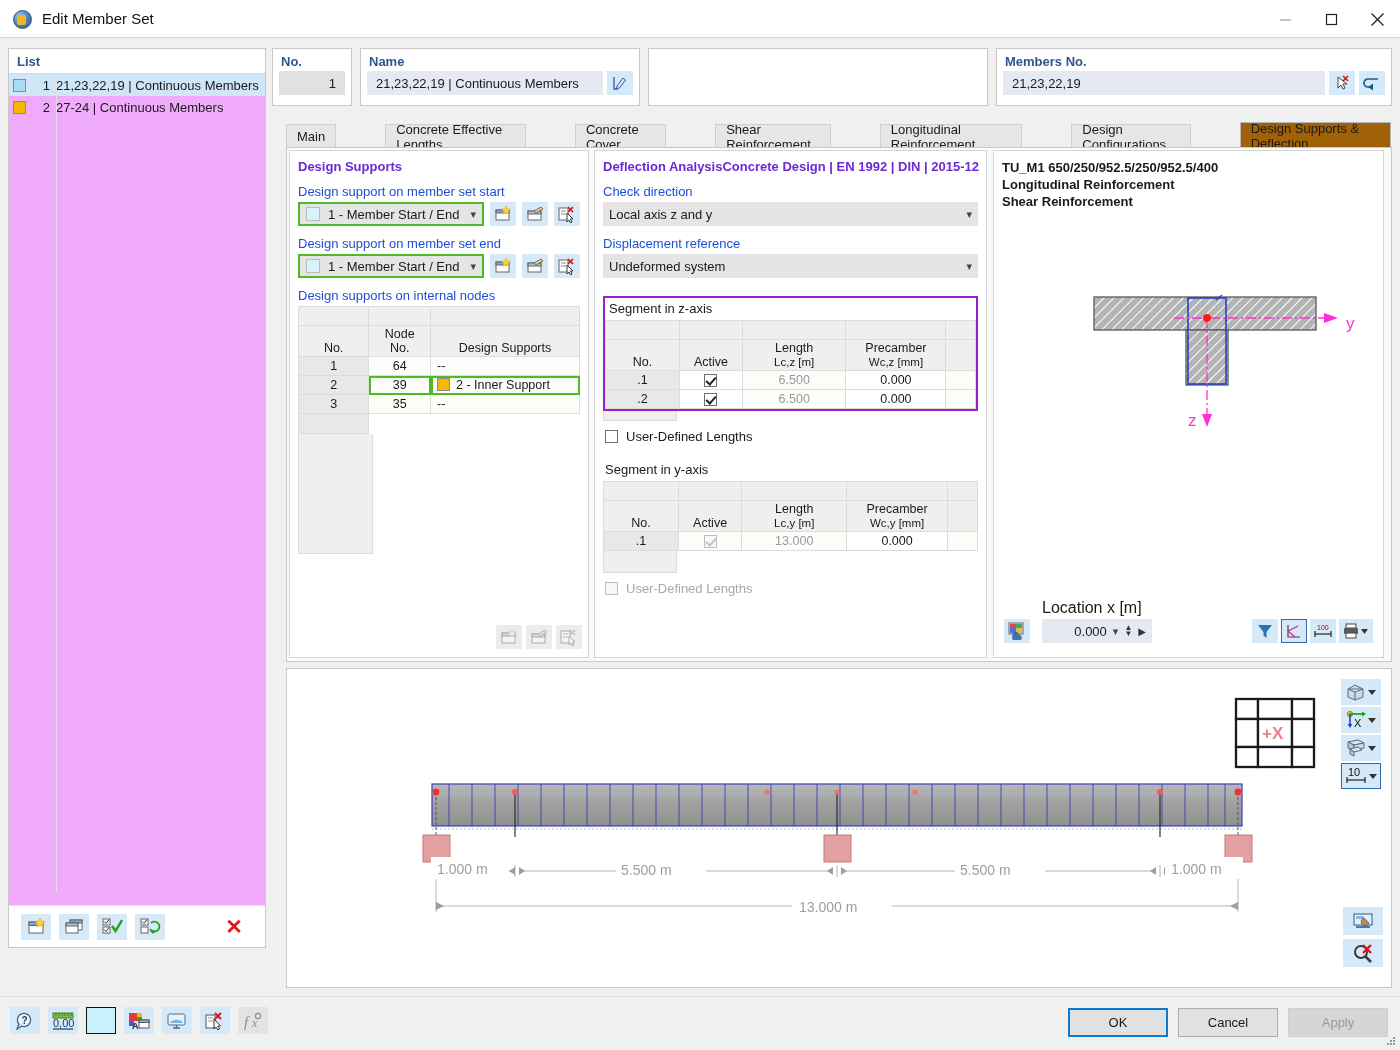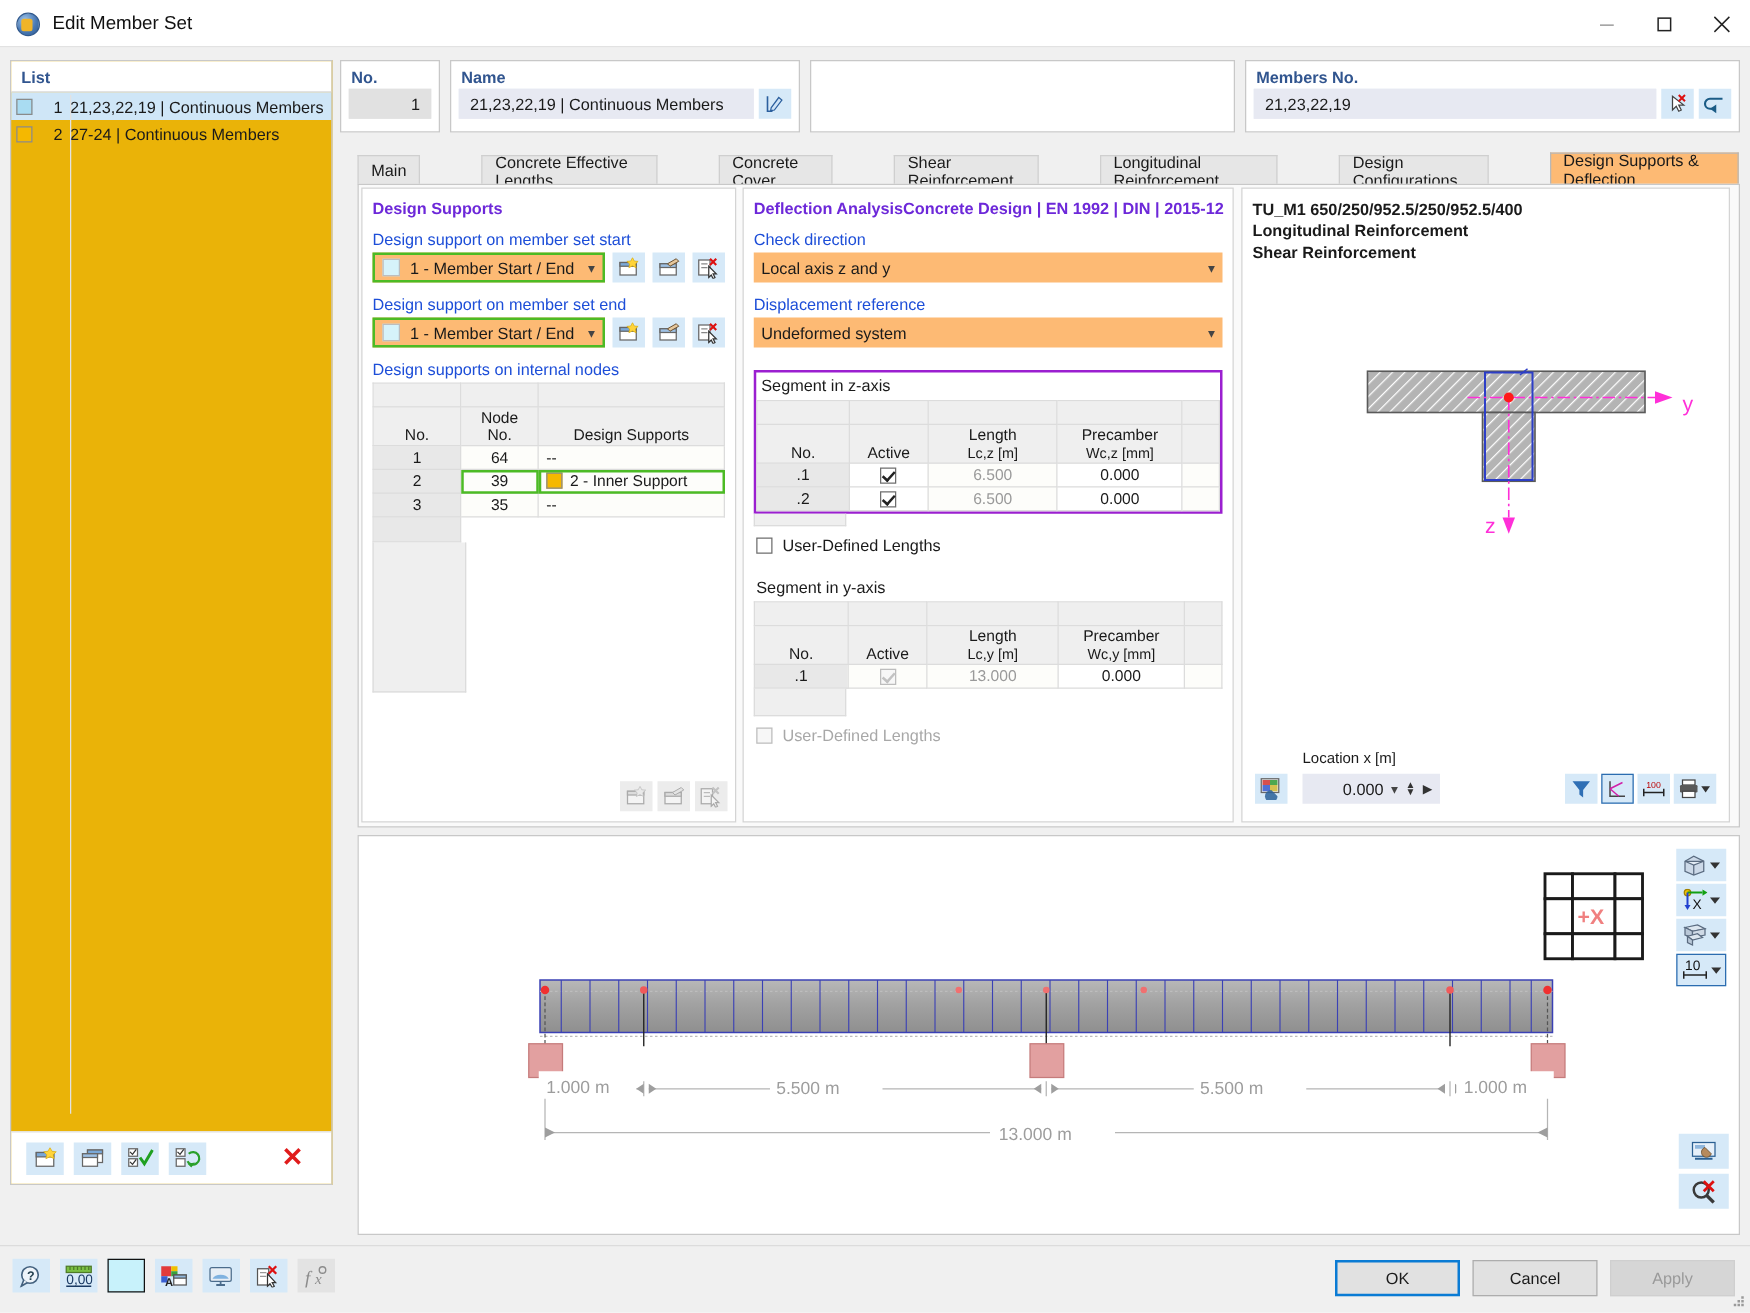--- a/index.html
+++ b/index.html
@@ -41,21 +41,21 @@
 
   
   .dlg-body{
     position:absolute; left:0; top:38px; width:1400px; height:1012px;
     background:#f0f0f0;
   }
 
   
   .list-panel{
     position:absolute; left:8px; top:48px; width:258px; height:900px;
-    background:#eab308; border:1px solid #c8c8c8;
+    background:#f0abfc; border:1px solid #c8c8c8;
   }
   .list-header{
     font-weight:bold; color:#31558f; font-size:13px;
     padding:5px 8px 4px 8px; border-bottom:1px solid #d9d9d9; background:#fff;
   }
   .list-row{
     display:flex; align-items:center; height:22px; padding-left:4px;
     font-size:13px;
   }
   .list-row.selected{ background:#cfe6f7; }
@@ -102,41 +102,41 @@
   .tabs{
     position:absolute; left:286px; top:122px; width:1106px; height:26px;
     display:flex; align-items:flex-end;gap:48px;
   }
   .tab{
     height:24px; padding:0 10px; font-size:13px; color:#1a1a1a;
     background:#e6e6e6; border:1px solid #cfcfcf; border-bottom:none;
     display:flex; align-items:center; margin-right:1px;
   }
   .tab.active{
-    background:#fdba74; height:26px; border-color:#b8b8b8; font-weight:normal;
+    background:#a16207; height:26px; border-color:#b8b8b8; font-weight:normal;
   }
 
   
   .tab-content{
     position:absolute; left:286px; top:147px; width:1106px; height:515px;
     background:#fafafa; border:1px solid #c8c8c8;
   }
 
   .panel{
     position:absolute; background:#ffffff; border:1px solid #d4d4d4;
   }
   #panel-supports{ left:2px; top:2px; width:300px; height:508px; }
   #panel-deflect { left:307px; top:2px; width:393px; height:508px; }
   #panel-preview { left:706px; top:2px; width:391px; height:508px; }
 
   .panel-title{ font-weight:bold; color:#6d28d9; font-size:13px; padding:8px 0 0 8px; }
   .fld-cap{ font-size:13px; color:#1d4ed8; padding:10px 0 3px 8px; }
 
   .combo{
-    background:#fdba74; height:24px; display:flex; align-items:center;
+    background:#e5e5e5; height:24px; display:flex; align-items:center;
     padding:0 6px; font-size:13px; position:relative;
   }
   .combo .chev{ margin-left:auto; color:#444; font-size:11px;}
   .combo-green{ border:2px solid #4cbb25; }
   .combo-sw{ width:14px;height:14px;background:#d6f3fa;border:1px solid #bdbdbd;margin-right:8px;}
 
   .row-combo{ display:flex; align-items:center; gap:6px; padding:0 8px; }
 
   
   table.grid{ border-collapse:collapse; font-size:12.5px; width:100%;}
@@ -166,21 +166,21 @@
 
   .cb-line{ display:flex; align-items:center; gap:8px; padding:8px 8px 0 10px; font-size:13px;}
   .cb-line.dis{ color:#a8a8a8; }
 
   .dim{ color:#9a9a9a; }
 
   
   .prev-text{ padding:8px 0 0 8px; font-size:13px; line-height:17px;font-weight:bold;}
   .prev-canvas{ position:absolute; left:0; top:78px; width:100%; height:350px;}
   .loc-bar{ position:absolute; left:0; bottom:0; width:100%; height:60px;}
-  .loc-label{ position:absolute; left:48px; top:2px; font-size:12px;text-align:center;}
+  .loc-label{ position:absolute; left:48px; top:2px; font-size:16px;text-align:center;}
   .num-combo{
     background:#e7e9f2; height:24px; display:flex; align-items:center;
     padding:0 6px; font-size:13px; width:110px; justify-content:flex-end; gap:6px;
   }
   .spin{ display:flex;flex-direction:column; line-height:6px; font-size:8px; color:#333;}
 
   
   .viewport{
     position:absolute; left:286px; top:668px; width:1106px; height:320px;
     background:#ffffff; border:1px solid #c8c8c8;

